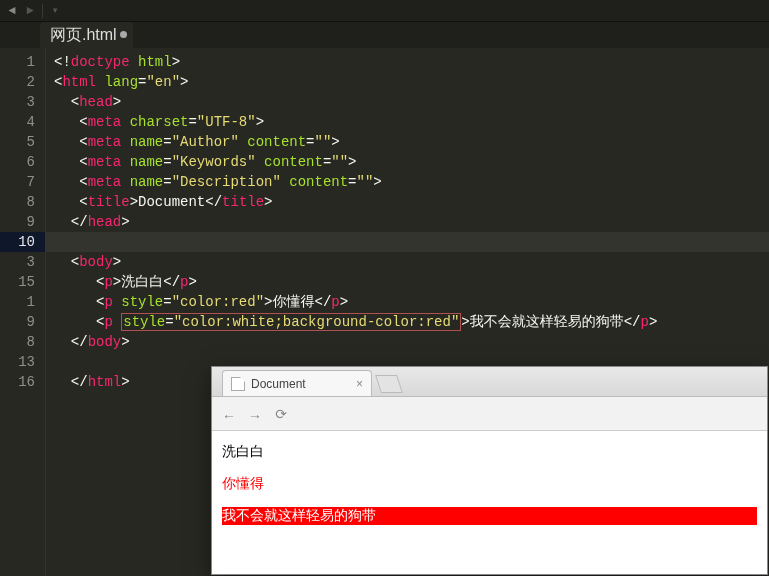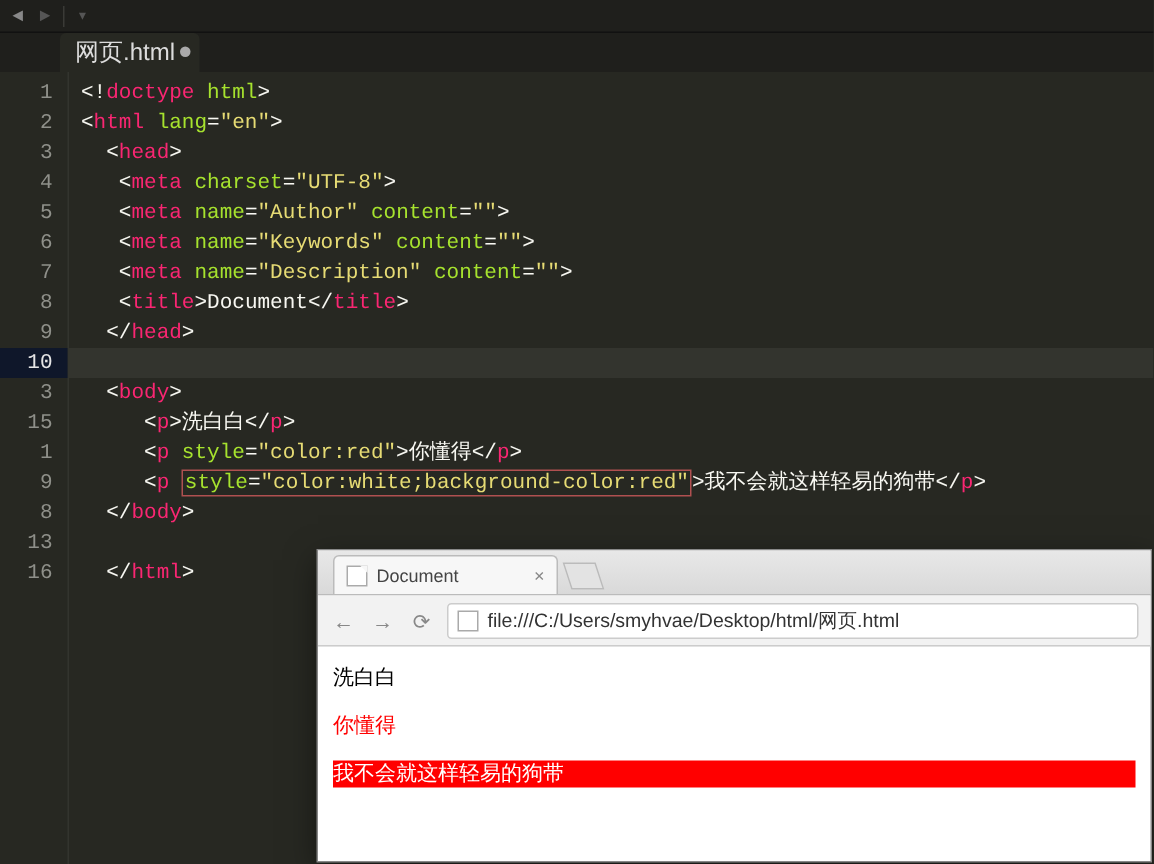--- a/index.html
+++ b/index.html
@@ -228,23 +228,19 @@
       <span class="page-icon"></span>
       <span>Document</span>
       <span class="close">×</span>
     </div>
     <div class="newtab"></div>
   </div>
   <div class="br-nav">
     <span class="nav-btn">←</span>
     <span class="nav-btn">→</span>
     <span class="nav-btn">⟳</span>
-    <div class="omnibox">
-      <span class="proto-icon"></span>
-      <span>file:///C:/Users/smyhvae/Desktop/html/网页.html</span>
-    </div>
   </div>
   <div class="br-content">
     <div>洗白白</div>
     <div class="p2">你懂得</div>
     <div class="p3">我不会就这样轻易的狗带</div>
   </div>
 </div>
 
 </body></html>

